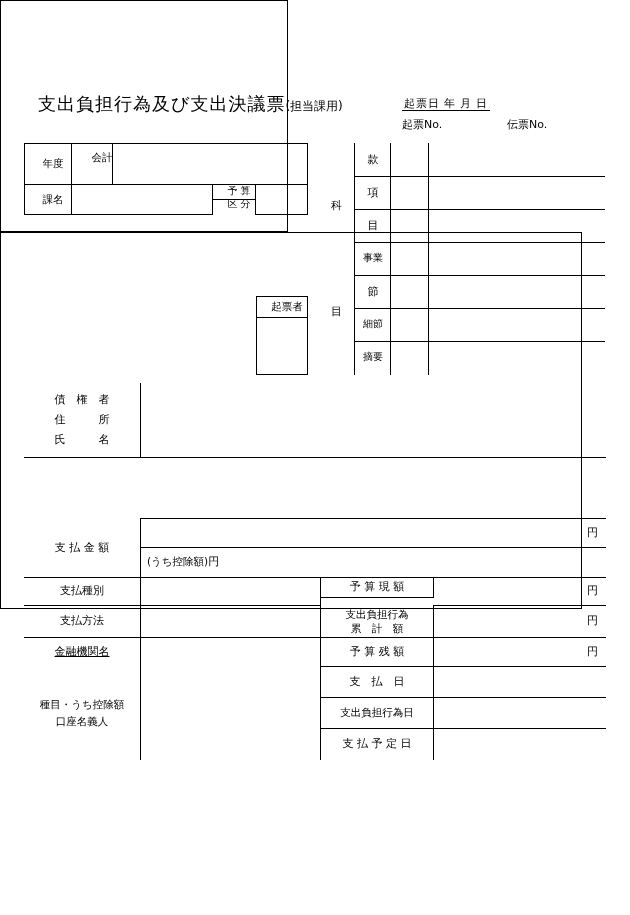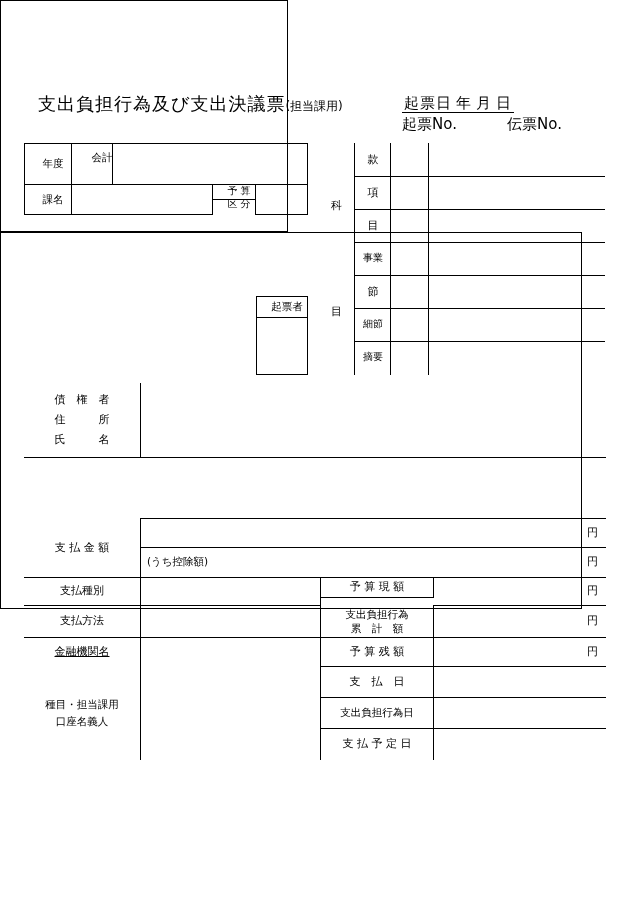--- a/index.html
+++ b/index.html
@@ -32,21 +32,21 @@
     letter-spacing: 1px;
     white-space: nowrap;
   }
   #form-title .sub {
     font-size: 12px;
     letter-spacing: 0px;
   }
 
   #issue-block {
     left: 402px; top: 94px; width: 210px;
-    font-size: 15px;
+    font-size: 11px;
     line-height: 19px;
   }
   #issue-date-line { white-space: nowrap; letter-spacing: 1px; }
   #issue-date-line .u { border-bottom: 1px solid #000; padding: 0 2px; }
   #issue-no-line { white-space: nowrap; margin-top: 2px; }
   #issue-no-line .left { display: inline-block; width: 105px; }
 
   
   .cell {
     position: absolute;
@@ -231,21 +231,21 @@
   <div class="cell blank left-pad" style="left:141px; top:457px; width:465px; height:62px; border:none; border-bottom:1px solid #000;">
     <span></span>
   </div>
 
   <div class="cell" style="left:24px; top:518px; width:117px; height:60px; border:none; border-right:1px solid #000; border-bottom:1px solid #000;">
     <span>支 払 金 額</span>
   </div>
   <div class="cell blank right-pad" style="left:141px; top:518px; width:465px; height:30px; border:none; border-bottom:1px solid #000;">
     <span>円</span>
   </div>
-  <div class="cell blank" style="left:141px; top:547px; width:465px; height:31px; border:none; border-bottom:1px solid #000; justify-content:space-between; padding:0 8px 0 6px;">
+  <div class="cell blank" style="left:141px; top:547px; width:465px; height:31px; border:none; border-bottom:1px solid #000; justify-content:flex-start; padding:0 8px 0 6px;">
     <span style="font-size:10.5px;">(うち控除額)</span>
     <span>円</span>
   </div>
 
   <div class="cell" style="left:24px; top:577px; width:117px; height:29px; border:none; border-right:1px solid #000; border-bottom:1px solid #000;">
     <span>支払種別</span>
   </div>
   <div class="cell blank" style="left:141px; top:577px; width:180px; height:29px; border:none; border-right:1px solid #000; border-bottom:1px solid #000;">
     <span></span>
   </div>
@@ -274,21 +274,21 @@
     <span>金融機関名</span>
   </div>
   <div class="cell" style="left:321px; top:637px; width:113px; height:30px; border:none; border-right:1px solid #000; border-bottom:1px solid #000;">
     <span>予 算 残 額</span>
   </div>
   <div class="cell blank right-pad" style="left:434px; top:637px; width:172px; height:30px; border:none; border-bottom:1px solid #000;">
     <span>円</span>
   </div>
 
   <div class="cell wrap-lines" style="left:24px; top:666px; width:117px; height:94px; border:none; border-right:1px solid #000; font-size:10.5px; line-height:1.6;">
-    <span>種目・担当課用</span>
+    <span>種目・うち控除額</span>
     <span>口座名義人</span>
   </div>
   <div class="cell blank" style="left:141px; top:637px; width:180px; height:123px; border:none; border-right:1px solid #000;">
     <span></span>
   </div>
 
   <div class="cell" style="left:321px; top:666px; width:113px; height:32px; border:none; border-right:1px solid #000; border-bottom:1px solid #000;">
     <span>支　払　日</span>
   </div>
   <div class="cell blank" style="left:434px; top:666px; width:172px; height:32px; border:none; border-bottom:1px solid #000;">

